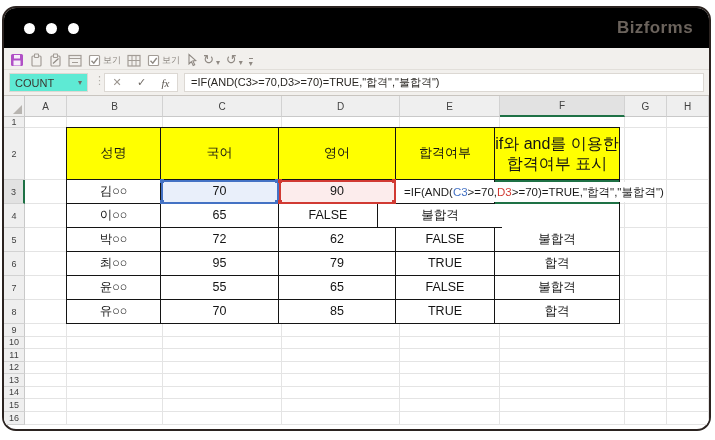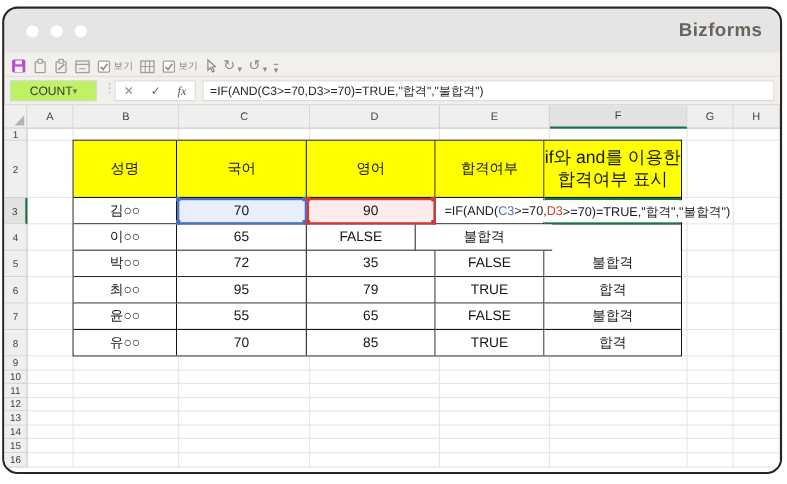--- a/index.html
+++ b/index.html
@@ -1,38 +1,38 @@
 <!DOCTYPE html>
 <html><head>
 <meta charset="utf-8">
 <style>
   html,body{margin:0;padding:0;}
   body{width:715px;height:440px;background:#fff;position:relative;
        font-family:"Liberation Sans","DejaVu Sans",sans-serif;overflow:hidden;}
   .window{position:absolute;left:2px;top:6px;width:705px;height:421px;
           border:2px solid #2b2320;border-radius:14px;overflow:hidden;background:#fff;}
   
-  .titlebar{position:absolute;left:0;top:0;right:0;height:40px;background:#e5e5e5;
+  .titlebar{position:absolute;left:0;top:0;right:0;height:40px;background:#000000;
             display:flex;align-items:center;}
   .dot{width:11px;height:11px;border-radius:50%;background:#fff;margin-left:11px;}
   .dot:first-child{margin-left:20px;}
   .brand{margin-left:auto;margin-right:16px;color:#6b635c;font-size:17px;font-weight:700;letter-spacing:.4px;}
   
   .qat{position:absolute;left:0;top:40px;right:0;height:21px;background:#f2f0ed;
        border-bottom:1px solid #e2dfda;display:flex;align-items:center;gap:6px;padding-left:6px;}
   .qicon{display:inline-flex;align-items:flex-end;gap:2px;height:16px;}
   .qicon .glyph{font-size:13px;color:#8f8983;line-height:14px;}
   .qicon .mini{font-size:8px;color:#8f8983;}
   .qicon .lbl{font-size:9px;color:#8a847e;}
   .opt{font-size:8px;color:#8f8983;border-top:1.5px solid #8f8983;padding-top:1px;line-height:7px;}
   
   .fbar{position:absolute;left:0;top:62px;right:0;height:25px;background:#f2f0ed;
         border-bottom:1px solid #c9c5c0;}
-  .namebox{position:absolute;left:5px;top:3px;width:79px;height:19px;background:#bef264;
-           border:1px solid #dcd8d3;display:flex;align-items:center;padding:0 17px;box-sizing:border-box;}
+  .namebox{position:absolute;left:5px;top:3px;width:79px;height:19px;background:#5eead4;
+           border:1px solid #dcd8d3;display:flex;align-items:center;padding:0 5px;box-sizing:border-box;}
   .namebox .nbt{font-size:11px;color:#3a3631;flex:1;}
   .namebox .nba{font-size:8px;color:#6f6963;}
   .sep3{position:absolute;left:90px;top:4px;font-size:11px;color:#b3afa9;}
   .fbtns{position:absolute;left:100px;top:3px;width:74px;height:19px;background:#fff;
          border:1px solid #dcd8d3;display:flex;align-items:center;justify-content:space-around;box-sizing:border-box;}
   .fbtns .x{font-size:11px;color:#9a948e;}
   .fbtns .ck{font-size:11px;color:#6f6963;}
   .fbtns .fx{font-size:11px;color:#5a554f;font-style:italic;font-family:"Liberation Serif",serif;}
   .finput{position:absolute;left:180px;top:3px;right:5px;height:19px;background:#fff;
           border:1px solid #dcd8d3;display:flex;align-items:center;padding:0 6px;box-sizing:border-box;
@@ -240,21 +240,21 @@
         </div>
         <div class="trow" style="height: 24px;">
           <div class="tc" style="width: 94px;">이○○</div>
           <div class="tc" style="width: 118px;">65</div>
           <div class="tc" style="width: 99px;">FALSE</div>
           <div class="tc" style="width: 124px;">불합격</div>
         </div>
         <div class="trow" style="height: 24px;">
           <div class="tc" style="width: 94px;">박○○</div>
           <div class="tc" style="width: 118px;">72</div>
-          <div class="tc" style="width: 117px;">35</div>
+          <div class="tc" style="width: 117px;">62</div>
           <div class="tc" style="width: 99px;">FALSE</div>
           <div class="tc" style="width: 124px;">불합격</div>
         </div>
         <div class="trow" style="height: 24px;">
           <div class="tc" style="width: 94px;">최○○</div>
           <div class="tc" style="width: 118px;">95</div>
           <div class="tc" style="width: 117px;">79</div>
           <div class="tc" style="width: 99px;">TRUE</div>
           <div class="tc" style="width: 124px;">합격</div>
         </div>

